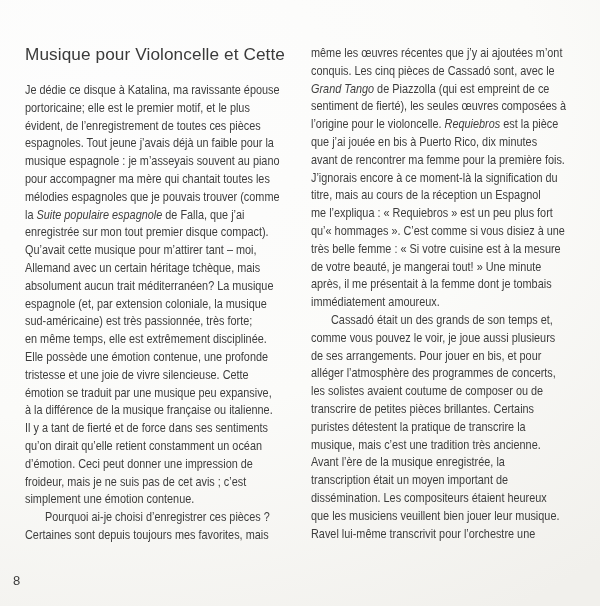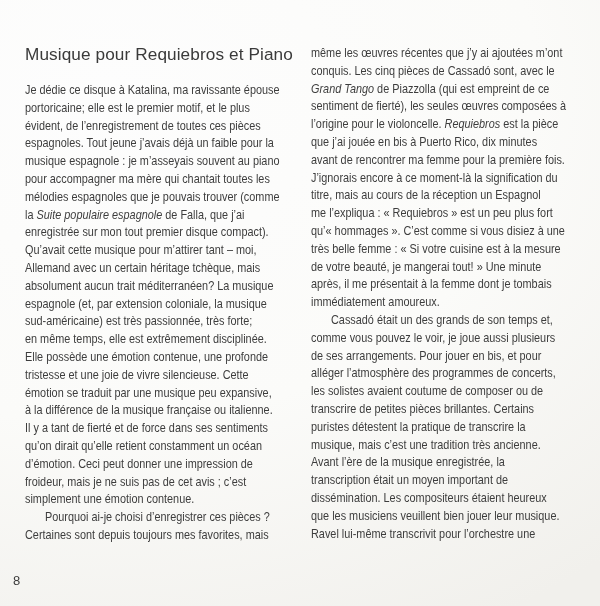--- a/index.html
+++ b/index.html
@@ -29,21 +29,21 @@
   .tline i{font-style:italic;}
   .pagenum{
     position:absolute;left:13px;top:573px;
     font-size:13px;color:#3d3d3d;
   }
 </style>
 </head>
 <body>
 
 <div class="page">
-  <h1 class="title">Musique pour Requiebros et Piano</h1>
+  <h1 class="title">Musique pour Violoncelle et Cette</h1>
   <div class="col col-left" id="col-left">
       <div class="tline"><span>Je dédie ce disque à Katalina, ma ravissante épouse</span></div>
       <div class="tline"><span>portoricaine; elle est le premier motif, et le plus</span></div>
       <div class="tline"><span>évident, de l’enregistrement de toutes ces pièces</span></div>
       <div class="tline"><span>espagnoles. Tout jeune j’avais déjà un faible pour la</span></div>
       <div class="tline"><span>musique espagnole : je m’asseyais souvent au piano</span></div>
       <div class="tline"><span>pour accompagner ma mère qui chantait toutes les</span></div>
       <div class="tline"><span>mélodies espagnoles que je pouvais trouver (comme</span></div>
       <div class="tline"><span>la </span><i>Suite populaire espagnole</i><span> de Falla, que j’ai</span></div>
       <div class="tline"><span>enregistrée sur mon tout premier disque compact).</span></div>

